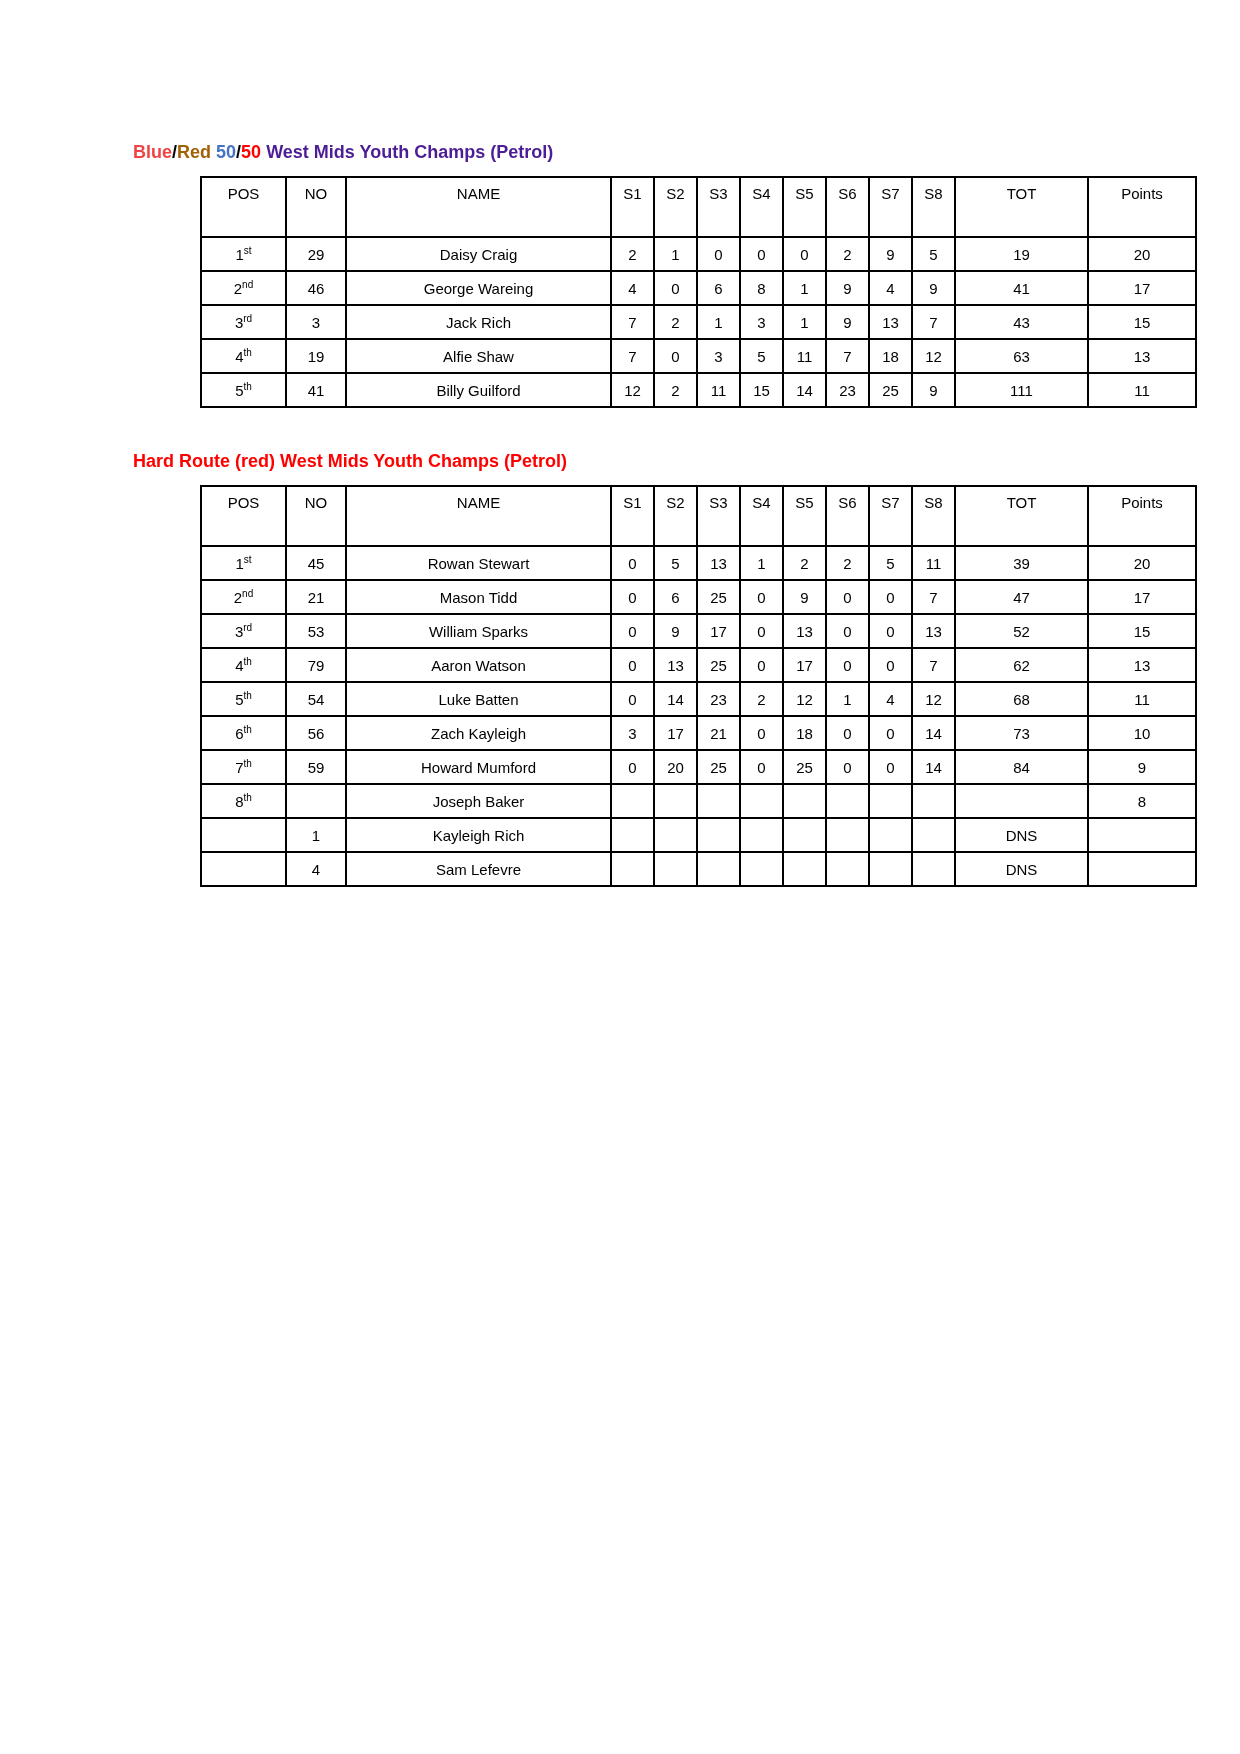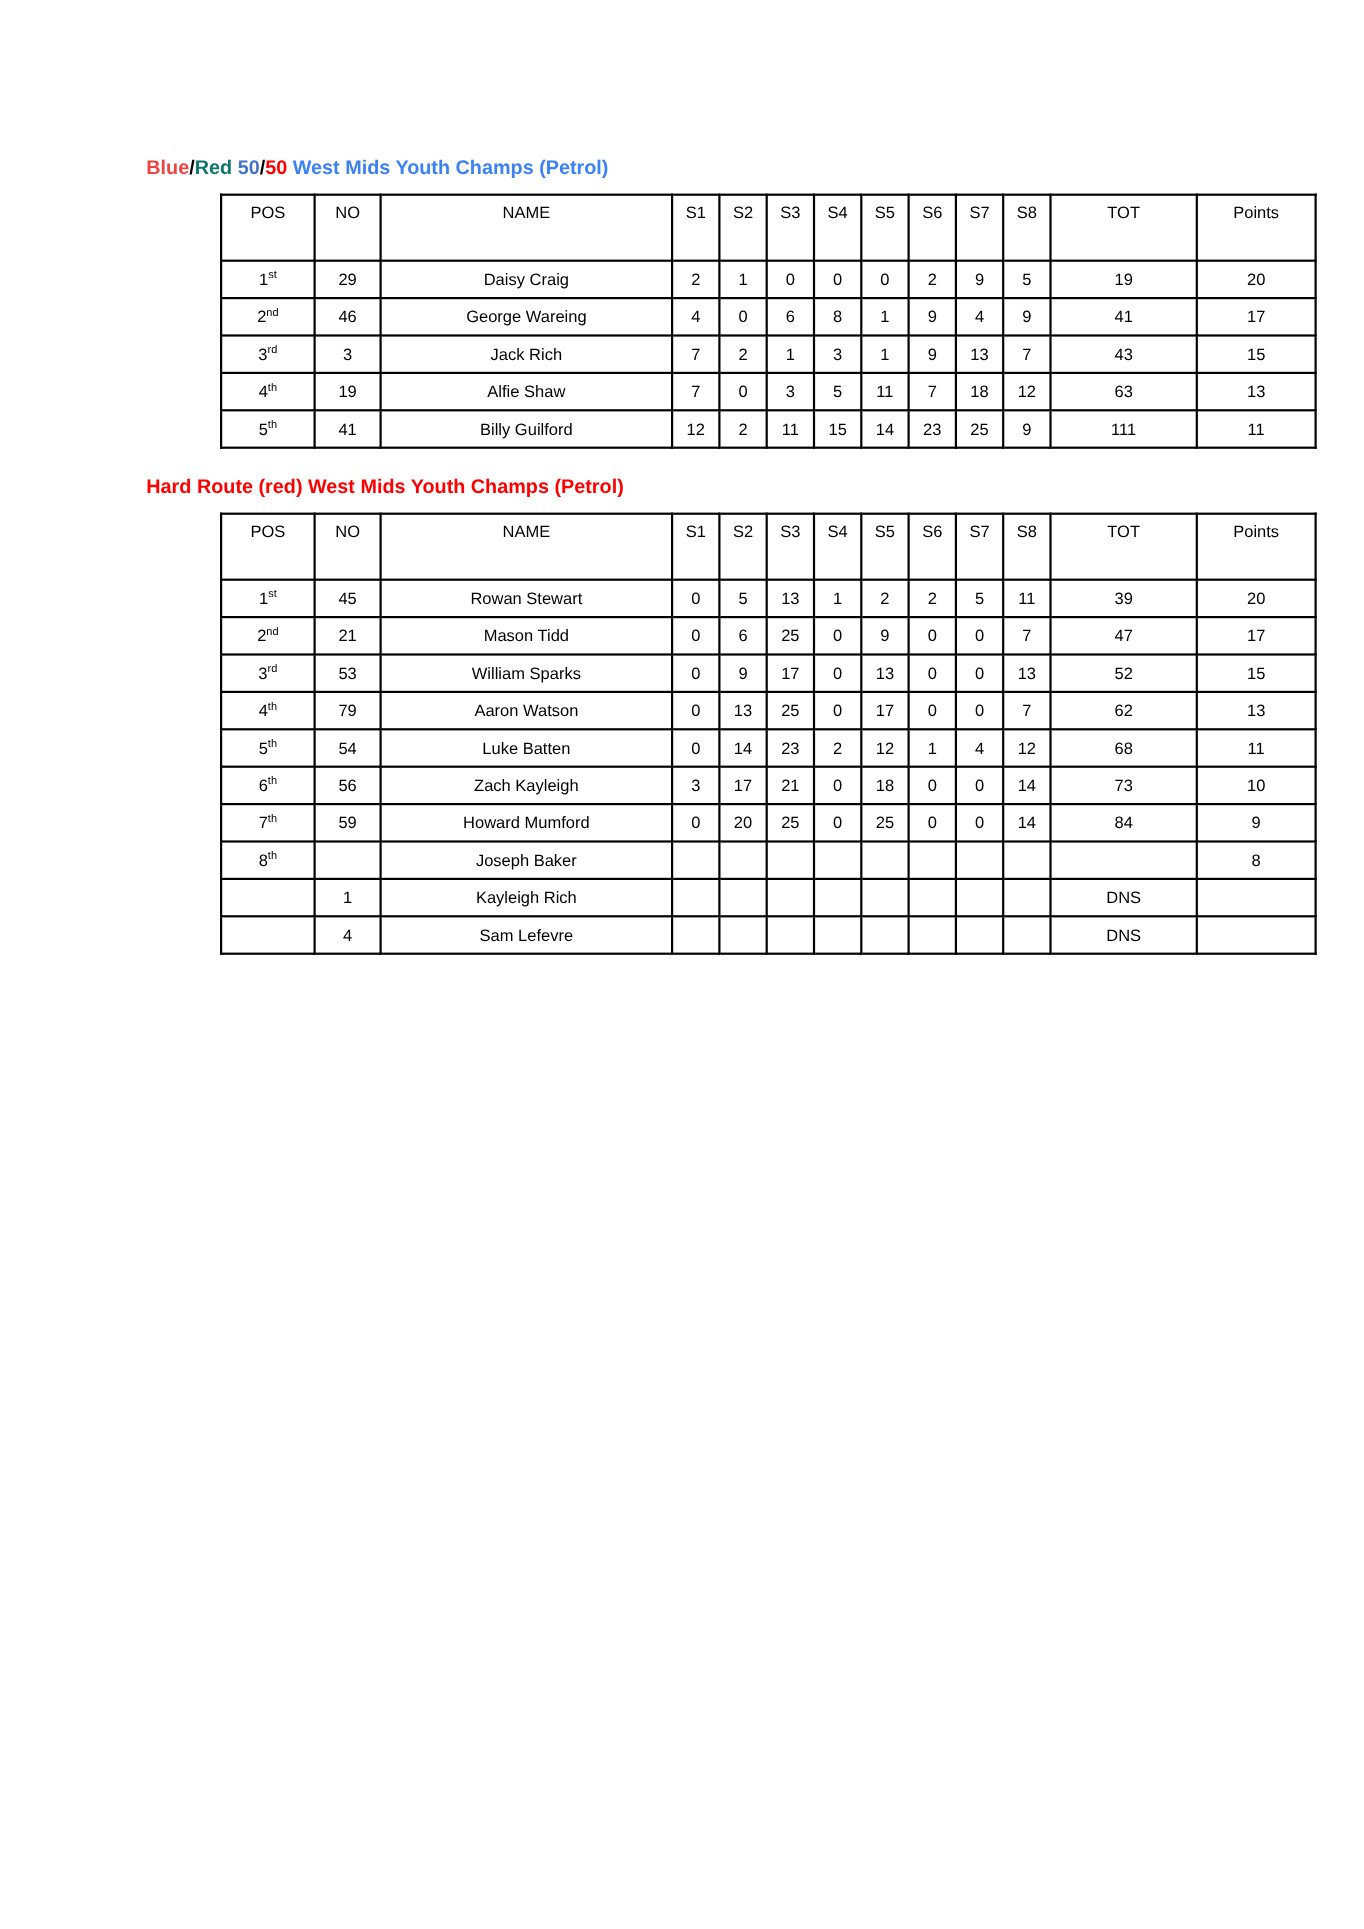--- a/index.html
+++ b/index.html
@@ -16,21 +16,21 @@
     overflow: hidden;
   }
   .page {
     box-sizing: border-box;
     width: 1240px;
     height: 1754px;
     padding: 140px 40px 0 133px;
     background: #ffffff;
   }
   .doc-section { margin: 0; }
-  .doc-section + .doc-section { margin-top: 22px; }
+  .doc-section + .doc-section { margin-top: 41px; }
   .doc-title {
     margin: 0 0 12px 0;
     font-size: 18px;
     font-weight: bold;
     line-height: 24px;
     letter-spacing: 0px;
     white-space: pre;
   }
   table.results {
     border-collapse: collapse;
@@ -70,21 +70,21 @@
     vertical-align: super;
     line-height: 0;
   }
 </style>
 </head>
 <body>
 
 <div class="page">
 
   <section class="doc-section">
-    <h2 class="doc-title"><span style="color: #ef4444; text-align: right;">Blue</span><span style="color: rgb(0, 0, 0);">/</span><span style="color: #0f766e;">Red</span><span style="color: rgb(68, 114, 196);"> 50</span><span style="color: rgb(0, 0, 0);">/</span><span style="color: rgb(255, 0, 0);">50</span><span style="color: #3b82f6;"> West Mids Youth Champs (Petrol)</span></h2>
+    <h2 class="doc-title"><span style="color: #ef4444; text-align: right;">Blue</span><span style="color: rgb(0, 0, 0);">/</span><span style="color: #a16207;">Red</span><span style="color: rgb(68, 114, 196);"> 50</span><span style="color: rgb(0, 0, 0);">/</span><span style="color: rgb(255, 0, 0);">50</span><span style="color: #4c1d95;"> West Mids Youth Champs (Petrol)</span></h2>
     <table class="results">
       <colgroup>
         <col class="c-pos">
           <col class="c-no">
           <col class="c-name">
         <col class="c-s">
           <col class="c-s">
           <col class="c-s">
           <col class="c-s">
         <col class="c-s">

